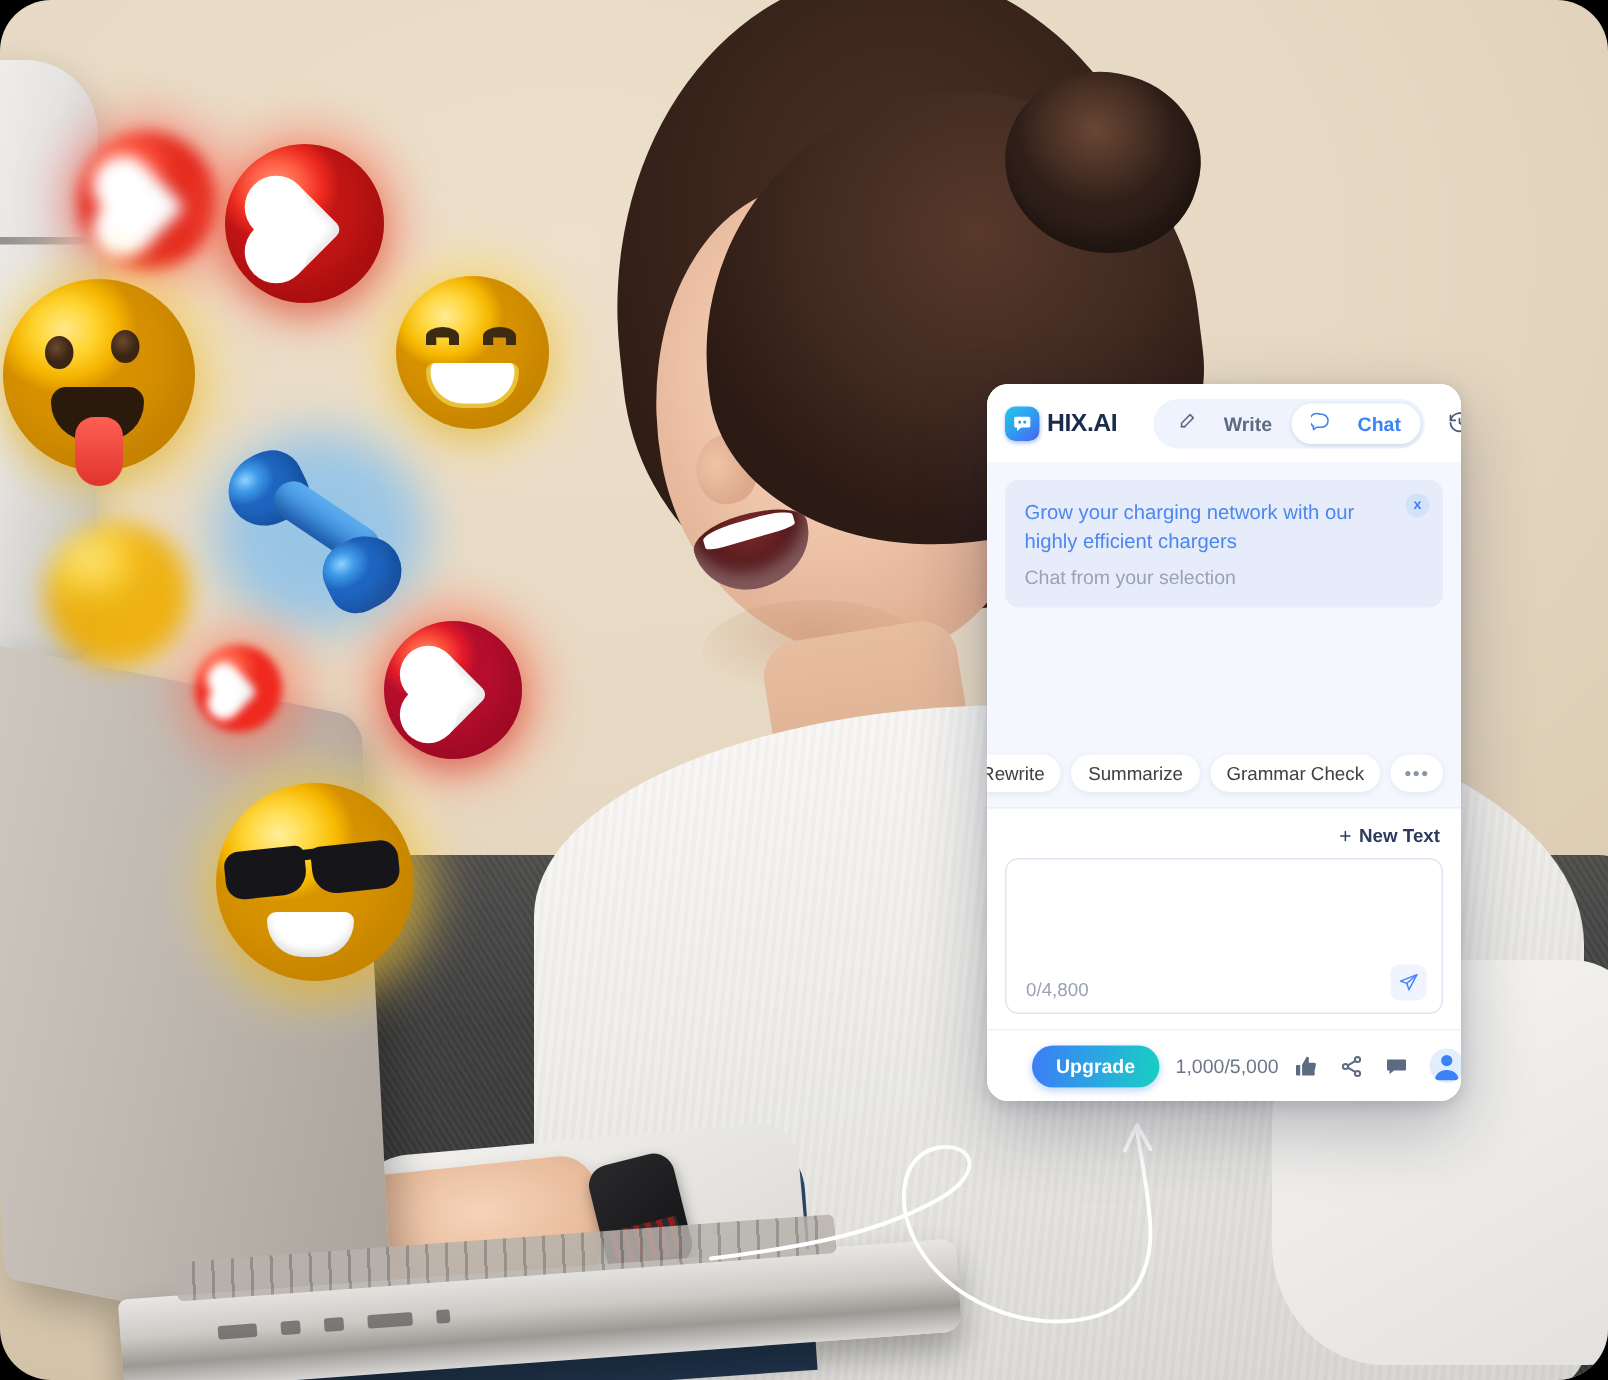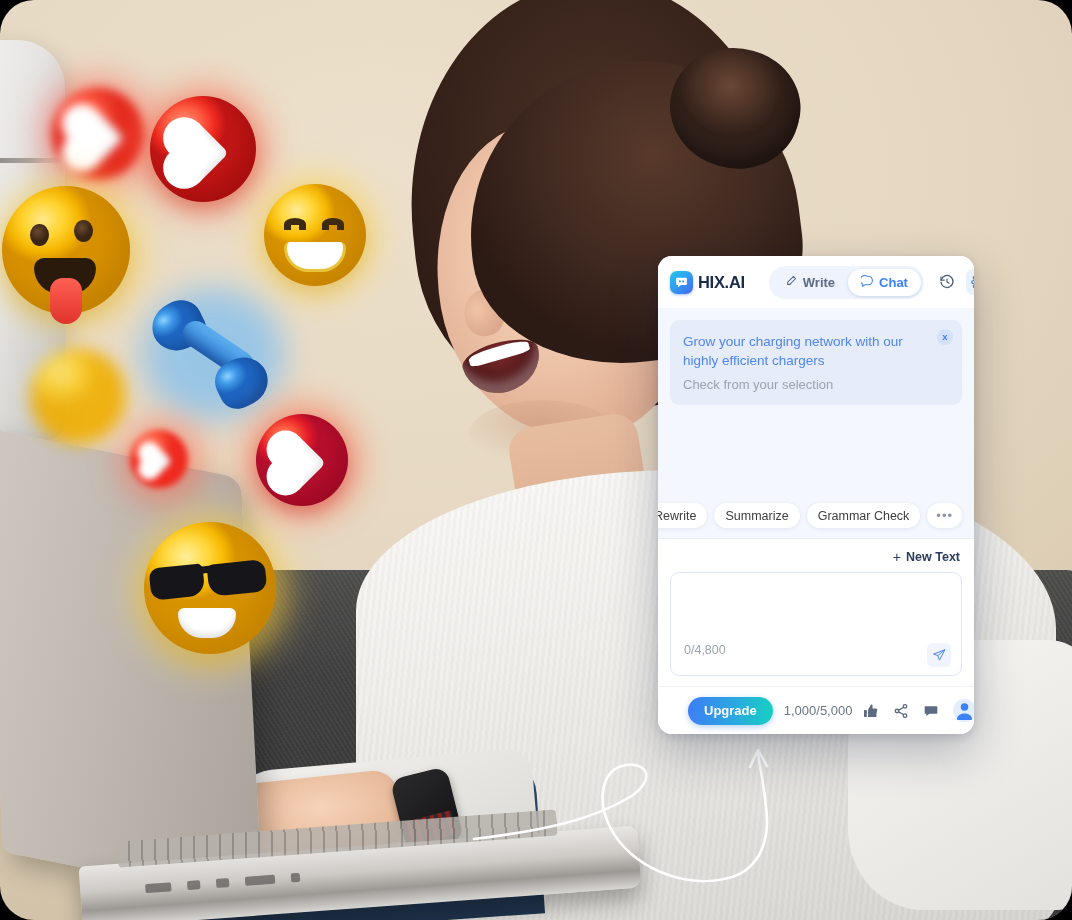--- a/index.html
+++ b/index.html
@@ -255,21 +255,21 @@
   .brand-name {
     font-size: 16.5px; font-weight: 700; color:#1b2b4b; letter-spacing:-.3px;
   }
 
   .tabs {
     display:flex; align-items:center;
     background:#eef3fd; border-radius: 18px; padding: 3px;
     margin-left: 14px;
   }
   .tab {
-    display:flex; align-items:center; gap:5px;
+    display:flex; align-items:center; gap:18px;
     height:27px; padding: 0 13px; border-radius:15px;
     font-size:13px; font-weight:600; color:#5d6b85;
     cursor:pointer; white-space:nowrap;
   }
   .tab.active { background:#fff; color:#3b82f6; box-shadow: 0 1px 3px rgba(30,60,120,.16); }
 
   .head-actions { margin-left:auto; display:flex; align-items:center; gap:6px; }
   .head-btn {
     width:26px; height:26px; border-radius:7px;
     display:flex; align-items:center; justify-content:center;
@@ -348,21 +348,21 @@
     position:relative;
     border: 1px solid #dfe6f2;
     border-radius: 9px;
     height: 104px;
     padding: 12px 13px 8px 13px;
     background:#fff;
   }
   .composer-ph { font-size:13.5px; color:#9aa3b4; }
   .composer-foot {
     position:absolute; left:13px; right:10px; bottom:8px;
-    display:flex; align-items:flex-start; justify-content:space-between;
+    display:flex; align-items:flex-end; justify-content:space-between;
   }
   .counter { font-size:12.5px; color:#9aa3b4; }
   .send-btn {
     width:24px; height:24px; border-radius:6px; background:#eff4fe;
     display:flex; align-items:center; justify-content:center;
     color:#4d86f0; cursor:pointer;
   }
 
   
   .panel-footer {
@@ -595,21 +595,21 @@
               <path d="M20.5 5v14"></path>
           </svg>
         </div>
       </div>
     </div>
 
     <div class="panel-body">
 
       <div class="selection-card">
         <div class="selection-quote">Grow your charging network with our highly efficient chargers</div>
-        <div class="selection-sub">Check from your selection</div>
+        <div class="selection-sub">Chat from your selection</div>
         <div class="sel-close">x</div>
       </div>
 
 
       <div class="quick-row">
         <div class="chip">Rewrite</div>
         <div class="chip">Summarize</div>
         <div class="chip">Grammar Check</div>
         <div class="chip more">•••</div>
       </div>

